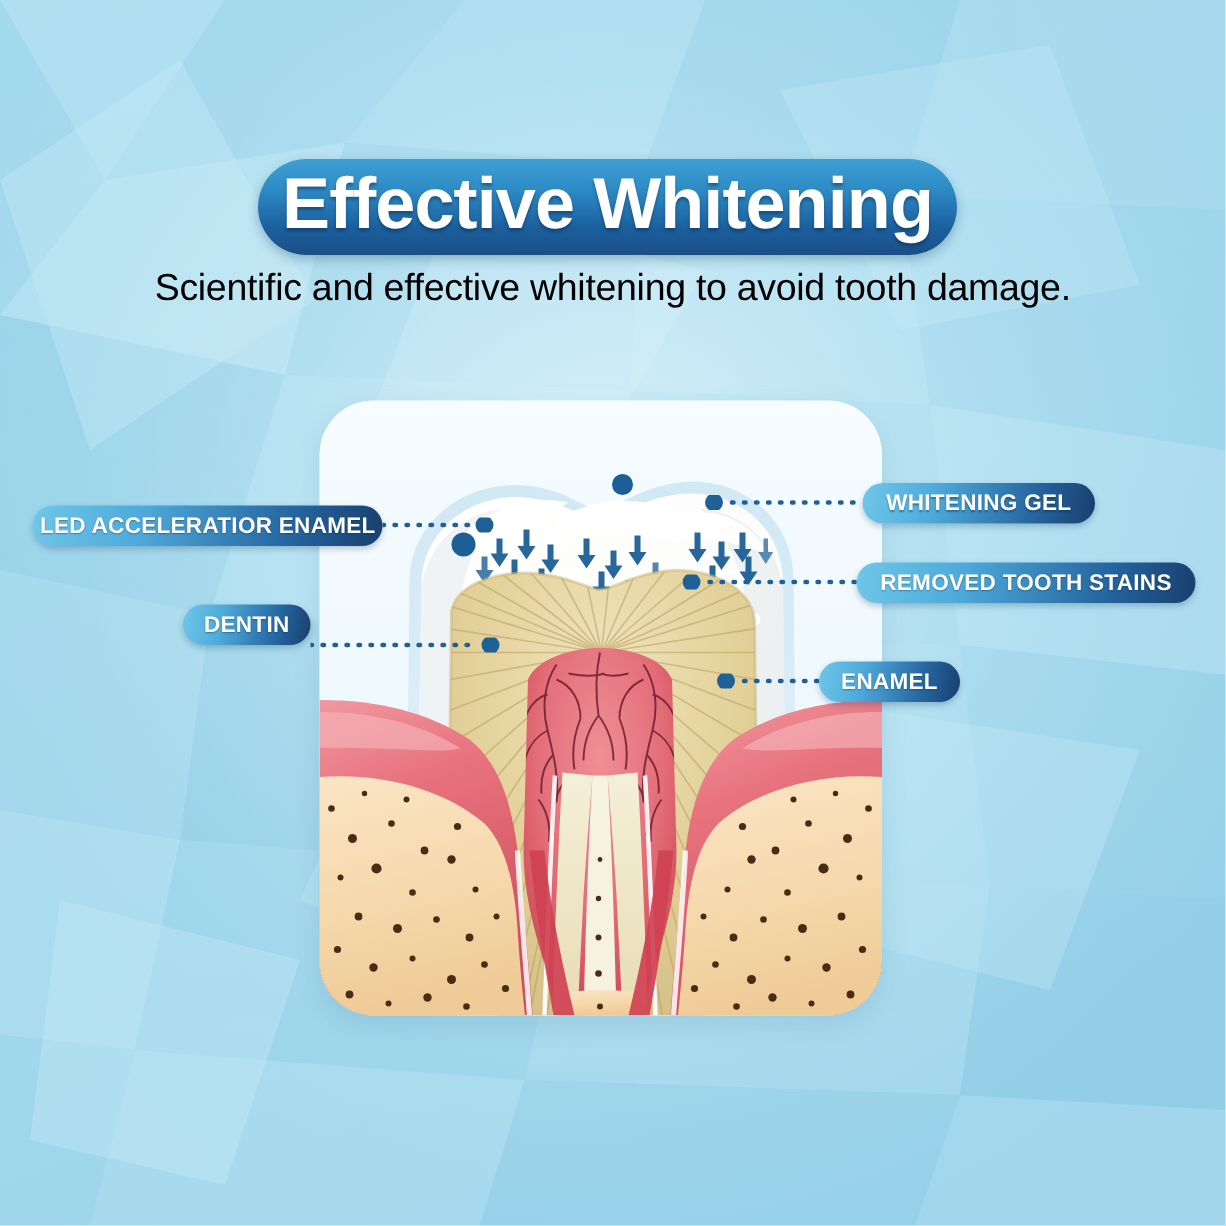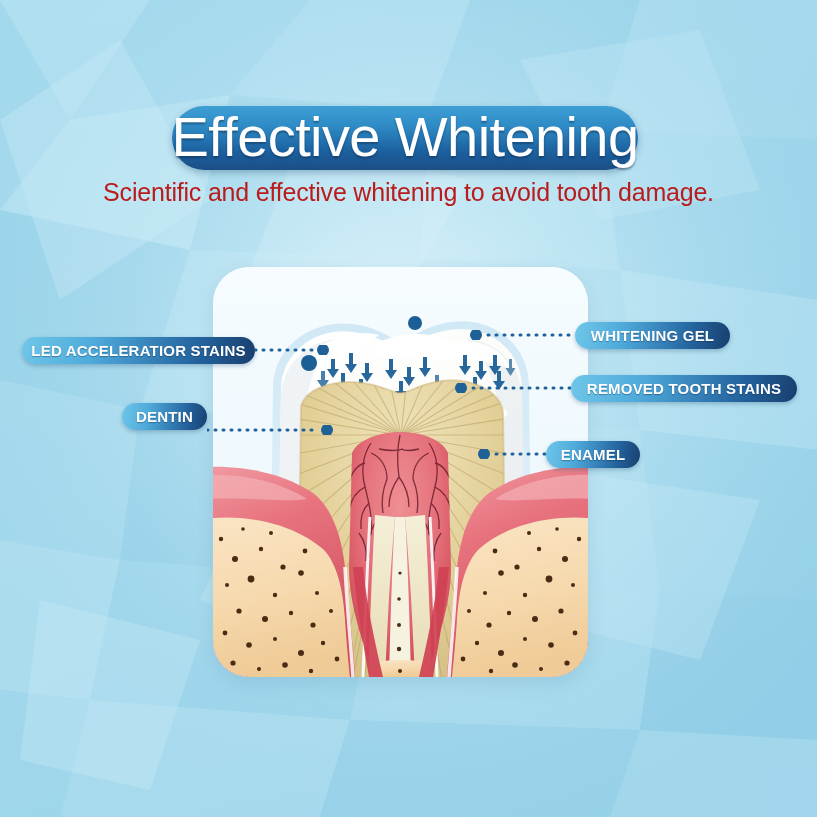--- a/index.html
+++ b/index.html
@@ -37,36 +37,36 @@
     border-radius: 34px;
     background: linear-gradient(180deg, #3e9fd4 0%, #2f8cc6 30%, #1b5f9e 72%, #1b4f85 100%);
     box-shadow: 0 3px 7px rgba(20,60,100,0.30);
     display: flex;
     align-items: center;
     justify-content: center;
     box-sizing: border-box;
   }
   .title-pill .title-text {
     color: #ffffff;
-    font-size: 56px;
-    font-weight: normal;
+    font-size: 48px;
+    font-weight: bold;
     letter-spacing: -0.6px;
     white-space: nowrap;
     text-shadow: 0 2px 2px rgba(10,40,70,0.45);
     line-height: 1;
     padding-bottom: 3px;
   }
 
   .subtitle {
     position: absolute;
     left: 0;
     top: 178px;
     width: 817px;
     text-align: center;
-    color: #b91c1c;
+    color: #000000;
     font-size: 25px;
     letter-spacing: -0.2px;
     white-space: nowrap;
   }
 
   
   .tooth-card {
     position: absolute;
     left: 213px;
     top: 267px;
@@ -549,21 +549,21 @@
     <circle cx="6" cy="5" r="6" fill="#1f6096"></circle>
     <line x1="18" y1="5" x2="115" y2="5" stroke="#1f6096" stroke-width="3" stroke-linecap="round" stroke-dasharray="1 7"></line>
   </svg>
 
   <svg class="connector" style="left:478px; top:449px; width:100px;" viewBox="0 0 100 10">
     <circle cx="6" cy="5" r="6" fill="#1f6096"></circle>
     <line x1="18" y1="5" x2="95" y2="5" stroke="#1f6096" stroke-width="3" stroke-linecap="round" stroke-dasharray="1 7"></line>
   </svg>
 
   <div class="label-pill" style="left:22px; top:337px; width:233px;">
-    <span>LED ACCELERATIOR STAINS</span>
+    <span>LED ACCELERATIOR ENAMEL</span>
   </div>
 
   <div class="label-pill" style="left:122px; top:403px; width:85px;">
     <span>DENTIN</span>
   </div>
 
   <div class="label-pill" style="left:575px; top:322px; width:155px;">
     <span>WHITENING GEL</span>
   </div>
 

